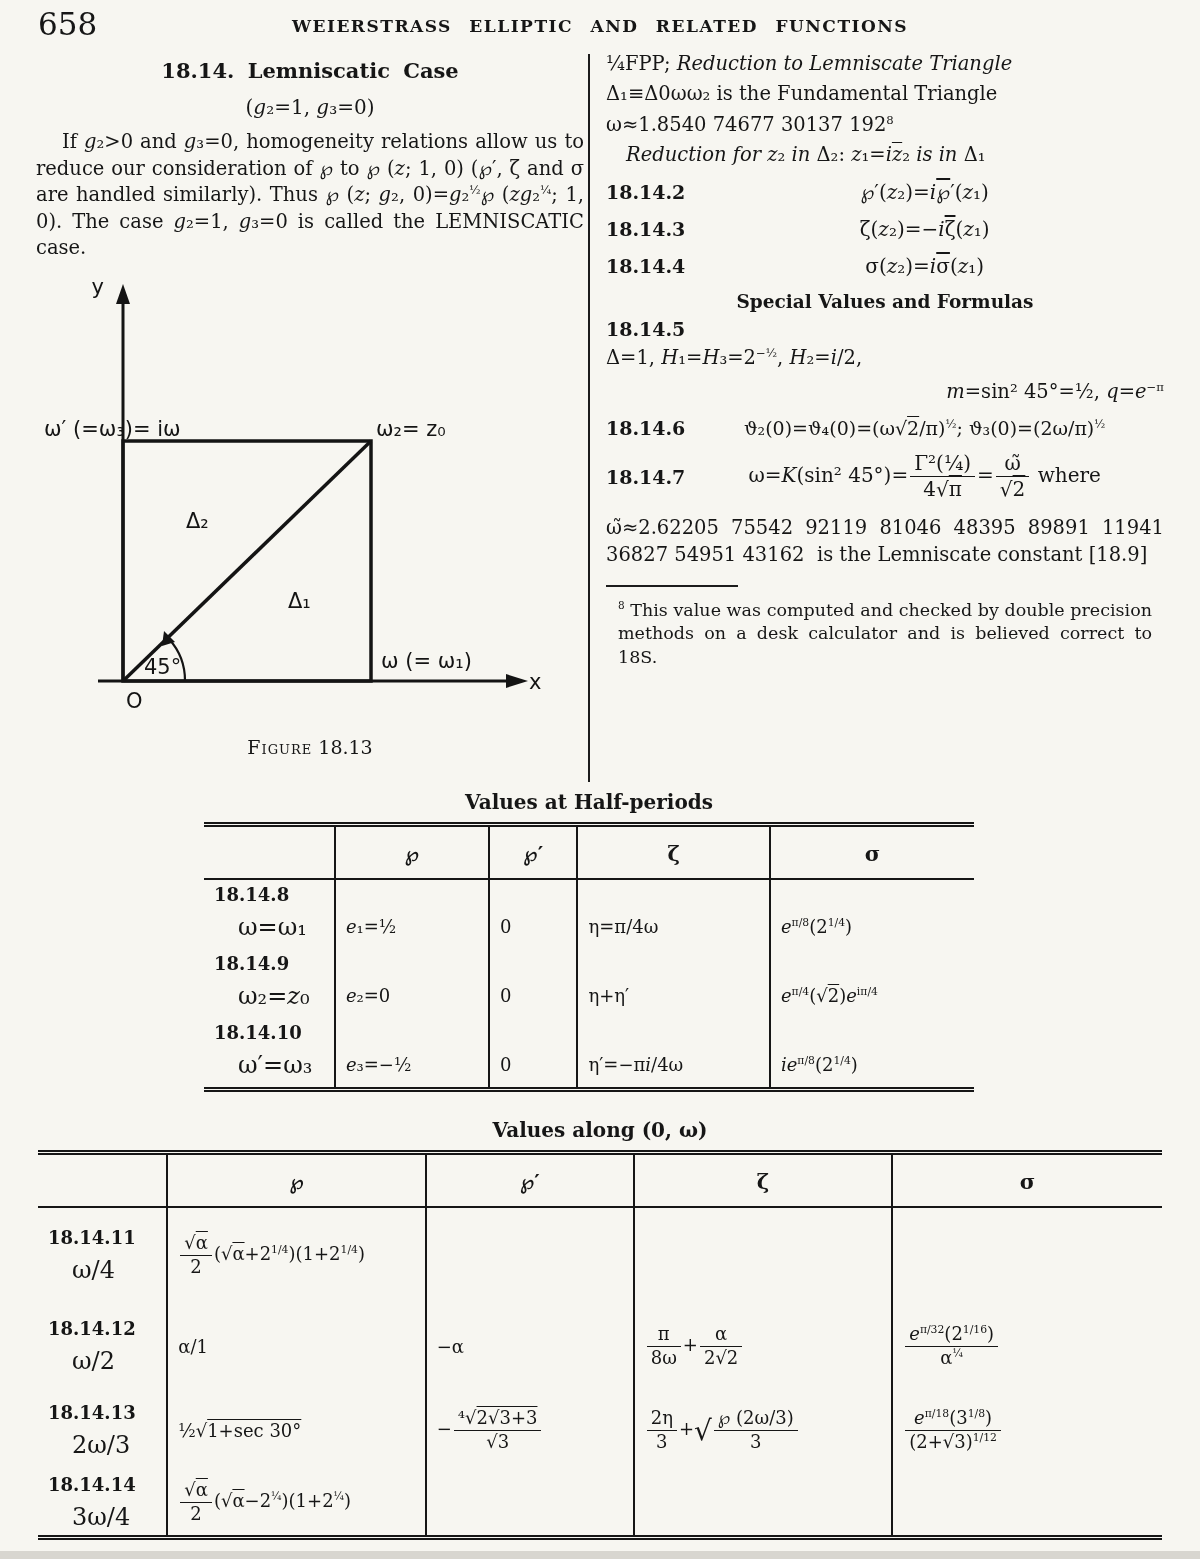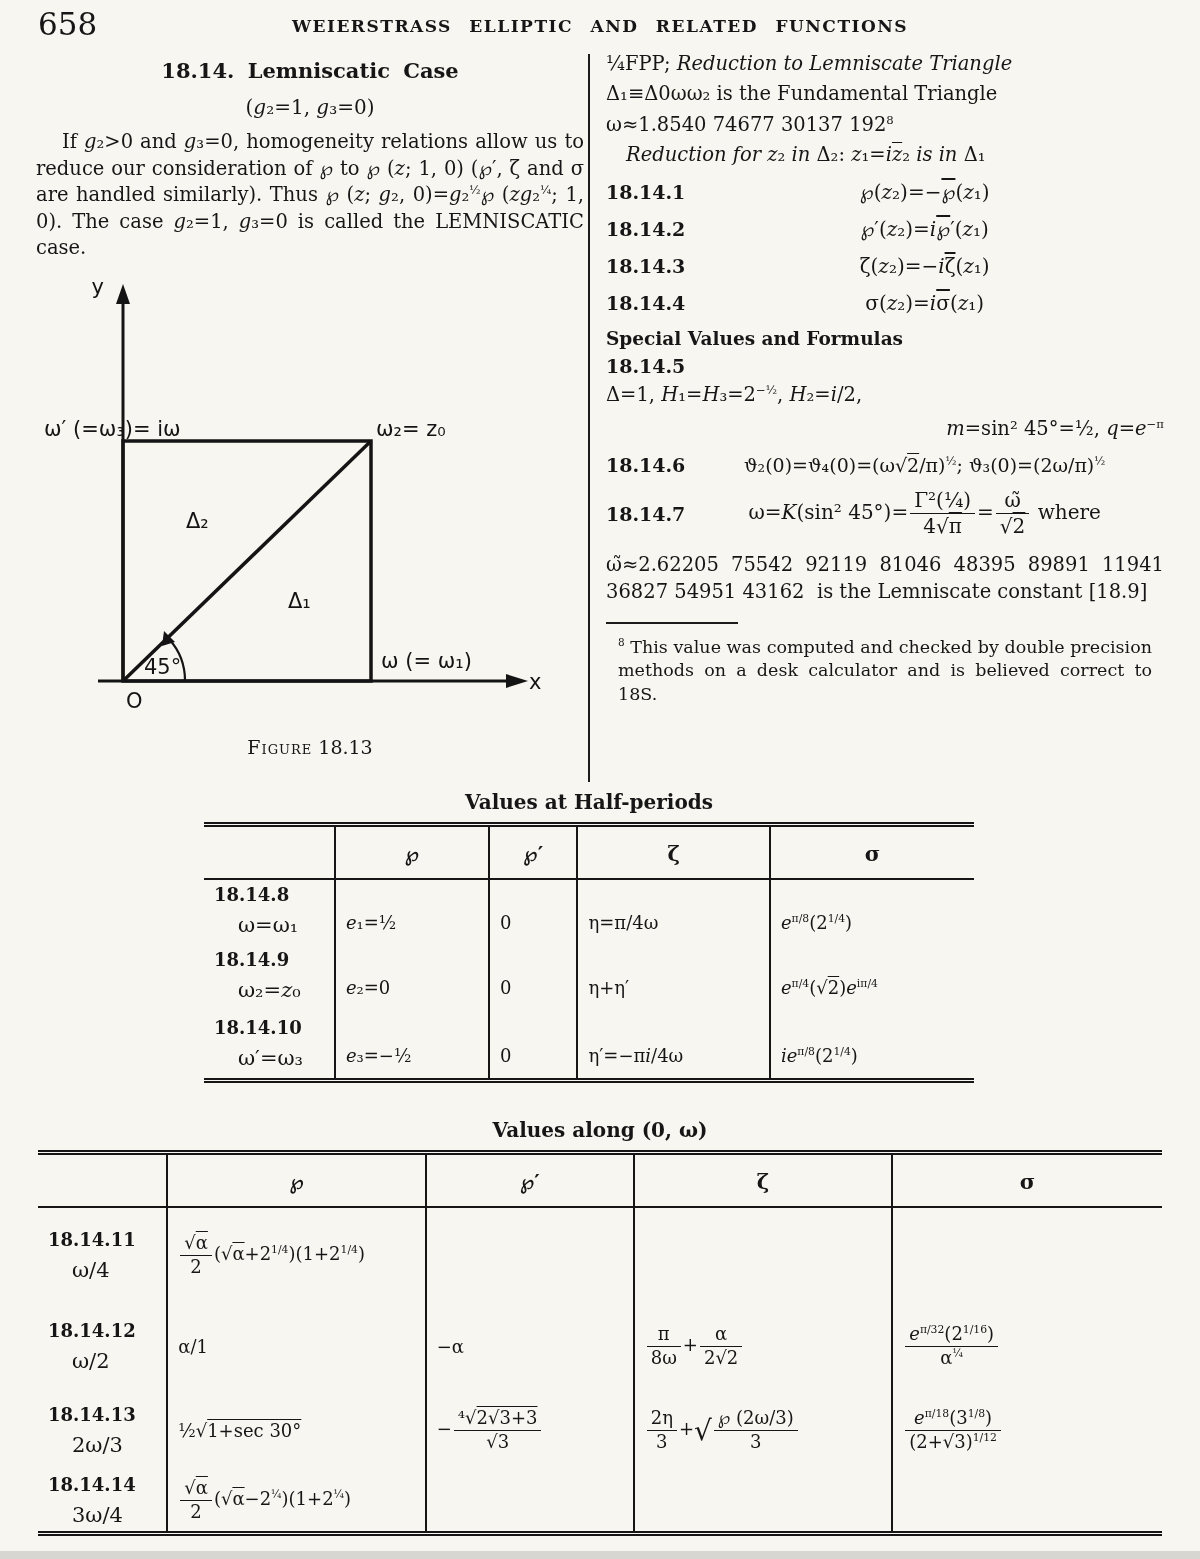--- a/index.html
+++ b/index.html
@@ -22,21 +22,21 @@
   .figcap{text-align:center;font-size:19px;margin-top:4px;}
   .sc{font-variant:small-caps;letter-spacing:1px;}
 
   
   .rightcol{position:absolute;left:606px;top:46px;width:558px;font-size:19.5px;}
   .rline{margin:5px 0;line-height:1.3;}
   .indent{padding-left:20px;}
   .eqrow{display:flex;align-items:center;margin:13px 0;}
   .eqnum{font-weight:700;flex:0 0 auto;font-size:19px;}
   .eqformula{flex:1;text-align:center;font-size:20px;}
-  .special-head{text-align:left;font-weight:700;font-size:18.5px;margin:12px 0 2px;}
+  .special-head{text-align:center;font-weight:700;font-size:18.5px;margin:12px 0 2px;}
   .eqnum-line{font-weight:700;font-size:19px;margin:6px 0 2px;}
   .right-align{text-align:right;margin-top:8px;}
   .lem{font-size:19.5px;line-height:1.4;text-align:justify;margin:10px 0 0;}
   .footrule{width:132px;border-top:2px solid #1c1c1c;margin:16px 0 6px;}
   .footnote{font-size:17.5px;line-height:1.35;text-align:justify;margin:12px;}
 
   
   .ov{text-decoration:overline;}
   sup{font-size:.6em;line-height:0;}
   .fr{display:inline-block;vertical-align:middle;text-align:center;line-height:1.15;margin:0 2px;}
@@ -46,21 +46,21 @@
 
   
   .tbl-wrap1{position:absolute;left:204px;top:790px;width:770px;}
   .tbl-wrap2{position:absolute;left:38px;top:1118px;width:1124px;}
   .tbl-title{text-align:center;font-weight:700;font-size:20px;margin:0 0 8px;}
   table.tbl{border-collapse:collapse;width:100%;border-top:5px double #161616;border-bottom:5px double #161616;}
   .tbl th{font-weight:700;border-bottom:2px solid #161616;font-size:21px;padding:14px 6px 12px;}
   .tbl td{padding:4px 10px;font-size:18px;}
   .vsep{border-left:2px solid #161616;}
   .rownum{font-weight:700;font-size:18px;}
-  .rowarg{padding-left:24px;font-size:21px;margin-top:8px;}
+  .rowarg{padding-left:24px;font-size:24px;margin-top:8px;}
   #t1 td{vertical-align:bottom;padding-bottom:12px;}
   #t1 td.lbl{padding-bottom:8px;}
   #t2 td{vertical-align:middle;}
   #t2 td.lbl{vertical-align:middle;}
   .h64{height:64px;} .h70{height:70px;}
   .h95{height:95px;} .h88{height:88px;} .h80{height:80px;} .h54{height:54px;}
 </style>
 </head>
 <body>
 
@@ -103,24 +103,20 @@
       <div class="figcap"><span class="sc">Figure</span> 18.13</div>
     </div>
   </div>
 
   <div class="rightcol">
     <div class="rline">¼FPP; <i>Reduction to Lemniscate Triangle</i></div>
     <div class="rline">Δ₁≡Δ0ωω₂ is the Fundamental Triangle</div>
     <div class="rline">ω≈1.8540 74677 30137 192<sup>8</sup></div>
     <div class="rline indent"><i>Reduction for z</i>₂ <i>in</i> Δ₂: <i>z</i>₁=<i>i</i><span class="ov"><i>z</i></span>₂ <i>is in</i> Δ₁</div>
 
-    <div class="eqrow">
-      <span class="eqnum">18.14.1</span>
-      <span class="eqformula">℘(<i>z</i>₂)=−<span class="ov">℘</span>(<i>z</i>₁)</span>
-    </div>
     <div class="eqrow">
       <span class="eqnum">18.14.2</span>
       <span class="eqformula">℘′(<i>z</i>₂)=<i>i</i><span class="ov">℘</span>′(<i>z</i>₁)</span>
     </div>
     <div class="eqrow">
       <span class="eqnum">18.14.3</span>
       <span class="eqformula">ζ(<i>z</i>₂)=−<i>i</i><span class="ov">ζ</span>(<i>z</i>₁)</span>
     </div>
     <div class="eqrow">
       <span class="eqnum">18.14.4</span>

